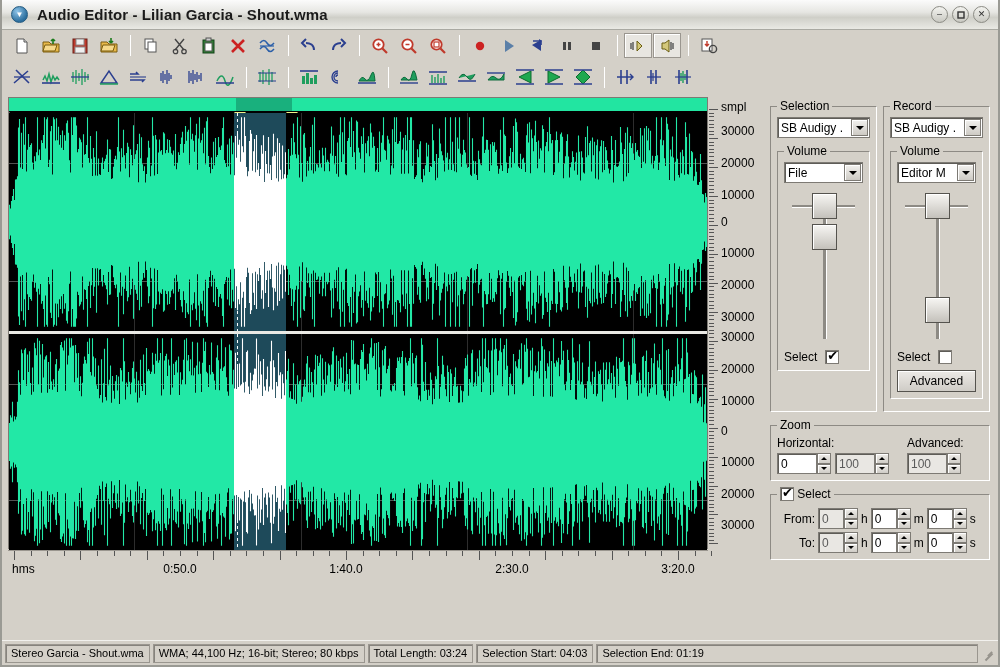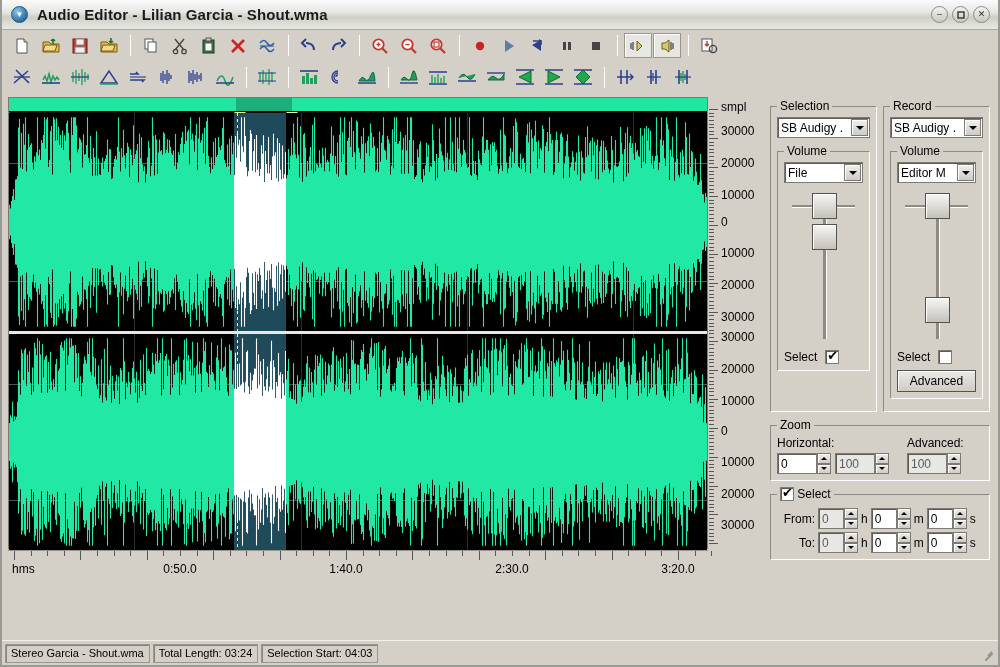--- a/index.html
+++ b/index.html
@@ -995,17 +995,19 @@
               </span>
           </span>
           <span class="lbl">s</span>
         </div>
       </fieldset>
     </div>
   </div>
 
   <div class="statusbar">
     <div class="sb-cell">Stereo Garcia - Shout.wma</div>
+    <div class="sb-cell">WMA; 44,100 Hz; 16-bit; Stereo; 80 kbps</div>
     <div class="sb-cell">Total Length: 03:24</div>
     <div class="sb-cell">Selection Start: 04:03</div>
+    <div class="sb-cell" style="flex:1">Selection End: 01:19</div>
     <div class="sb-grip"></div>
   </div>
 </div>
 
 </body></html>

